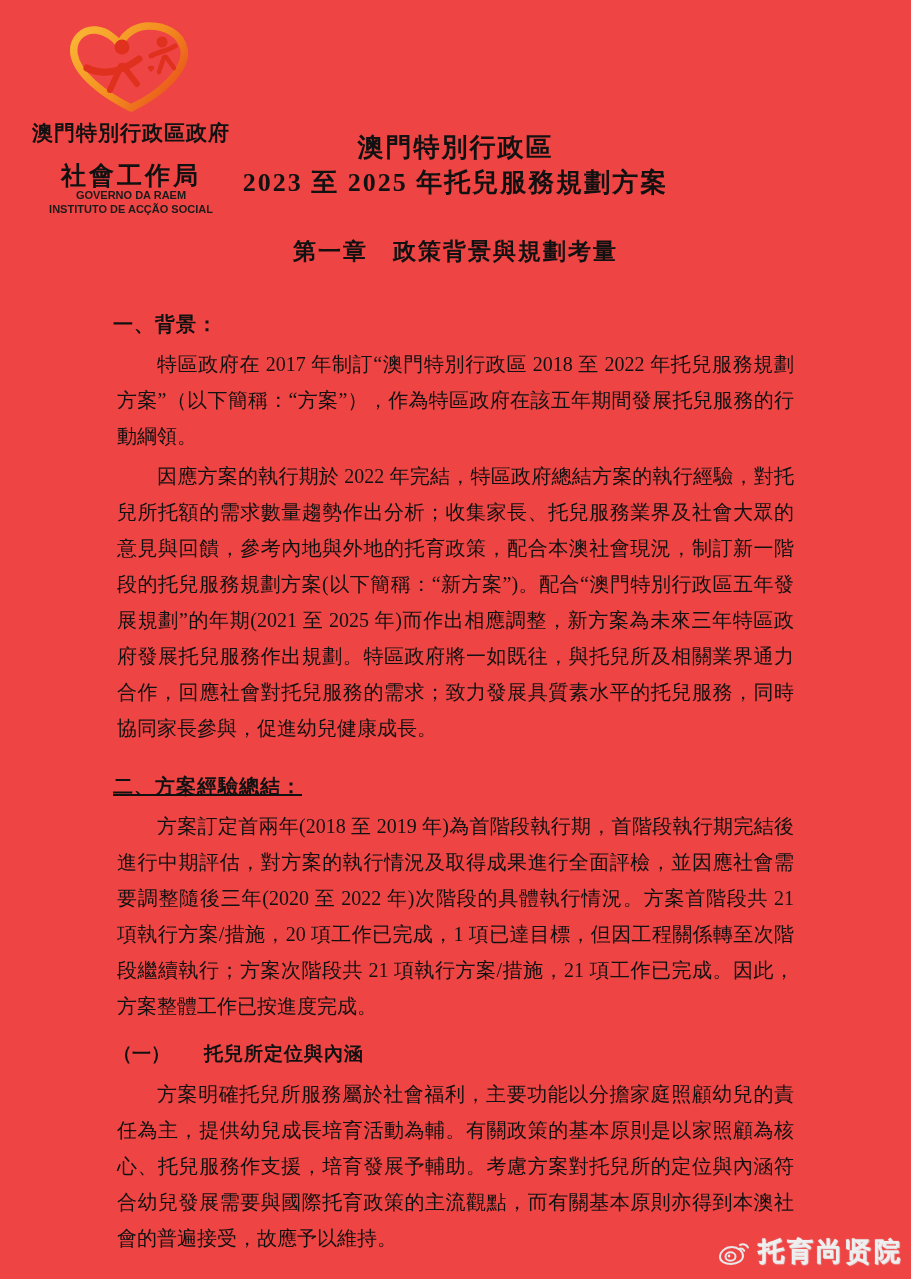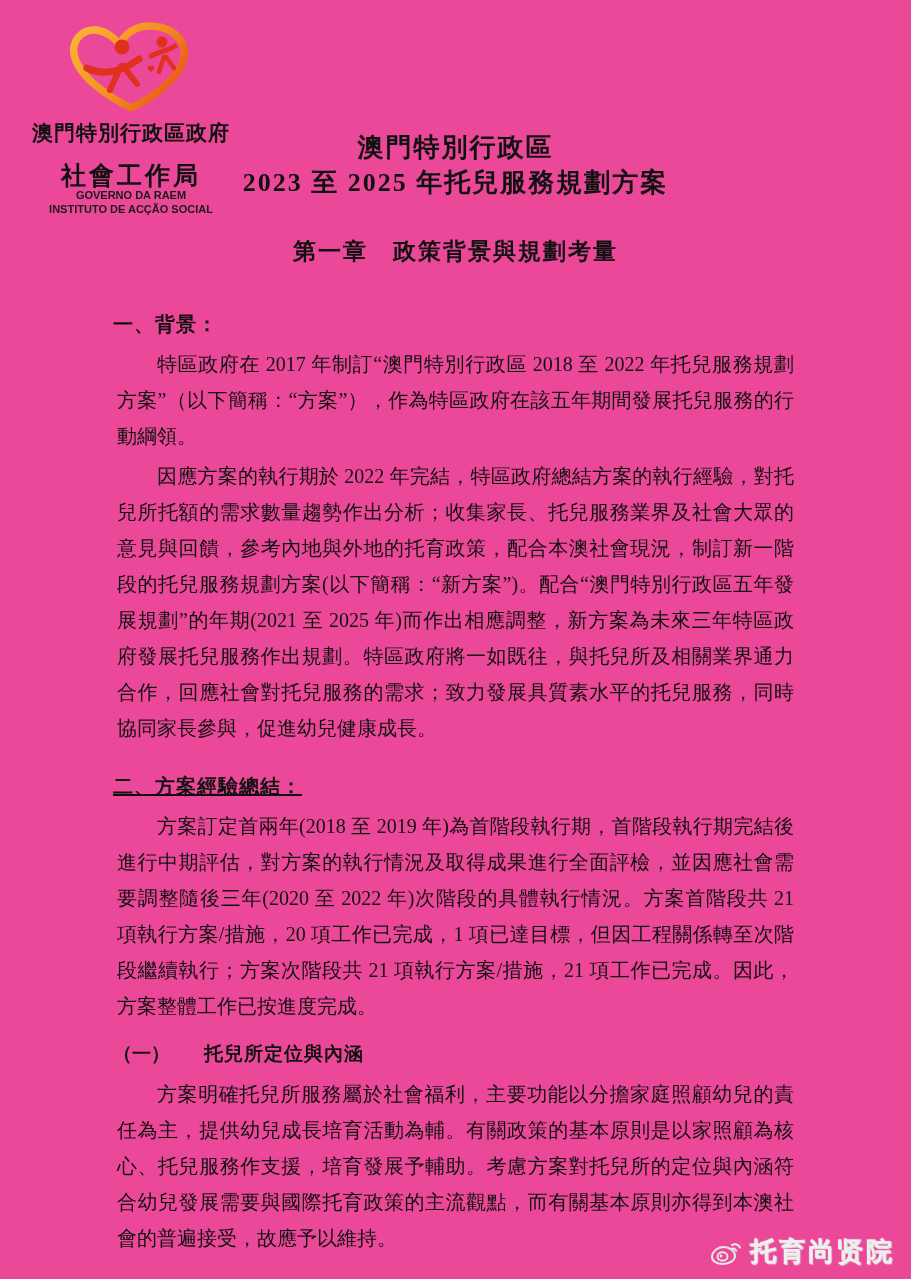--- a/index.html
+++ b/index.html
@@ -1,21 +1,21 @@
 <!DOCTYPE html>
 <html><head>
 <meta charset="utf-8">
 <style>
   * { margin: 0; padding: 0; box-sizing: border-box; }
   html, body { background: #ffffff; }
   .page {
     position: relative;
     width: 911px;
     height: 1279px;
-    background: #ec4899;
+    background: #ef4444;
     overflow: hidden;
     font-family: "Liberation Serif", serif;
     color: #111111;
   }
   
   .org-block {
     position: absolute;
     top: 22px;
     left: 25px;
     width: 212px;
@@ -67,21 +67,21 @@
   .subsection-heading {
     margin-top: 12px;
     font-size: 19px;
     font-weight: bold;
     line-height: 36px;
   }
   .subsection-heading .sub-title { margin-left: 34px; letter-spacing: 1px; }
   
   .watermark {
     position: absolute;
-    right: 16px;
+    right: 8px;
     bottom: 10px;
     display: flex;
     align-items: center;
     gap: 6px;
     color: #efefef;
     font-size: 26px;
     font-weight: bold;
     letter-spacing: 3px;
     text-shadow: 0 0 1px #dedede, 1px 1px 1px #e6e6e6;
     user-select: none;

